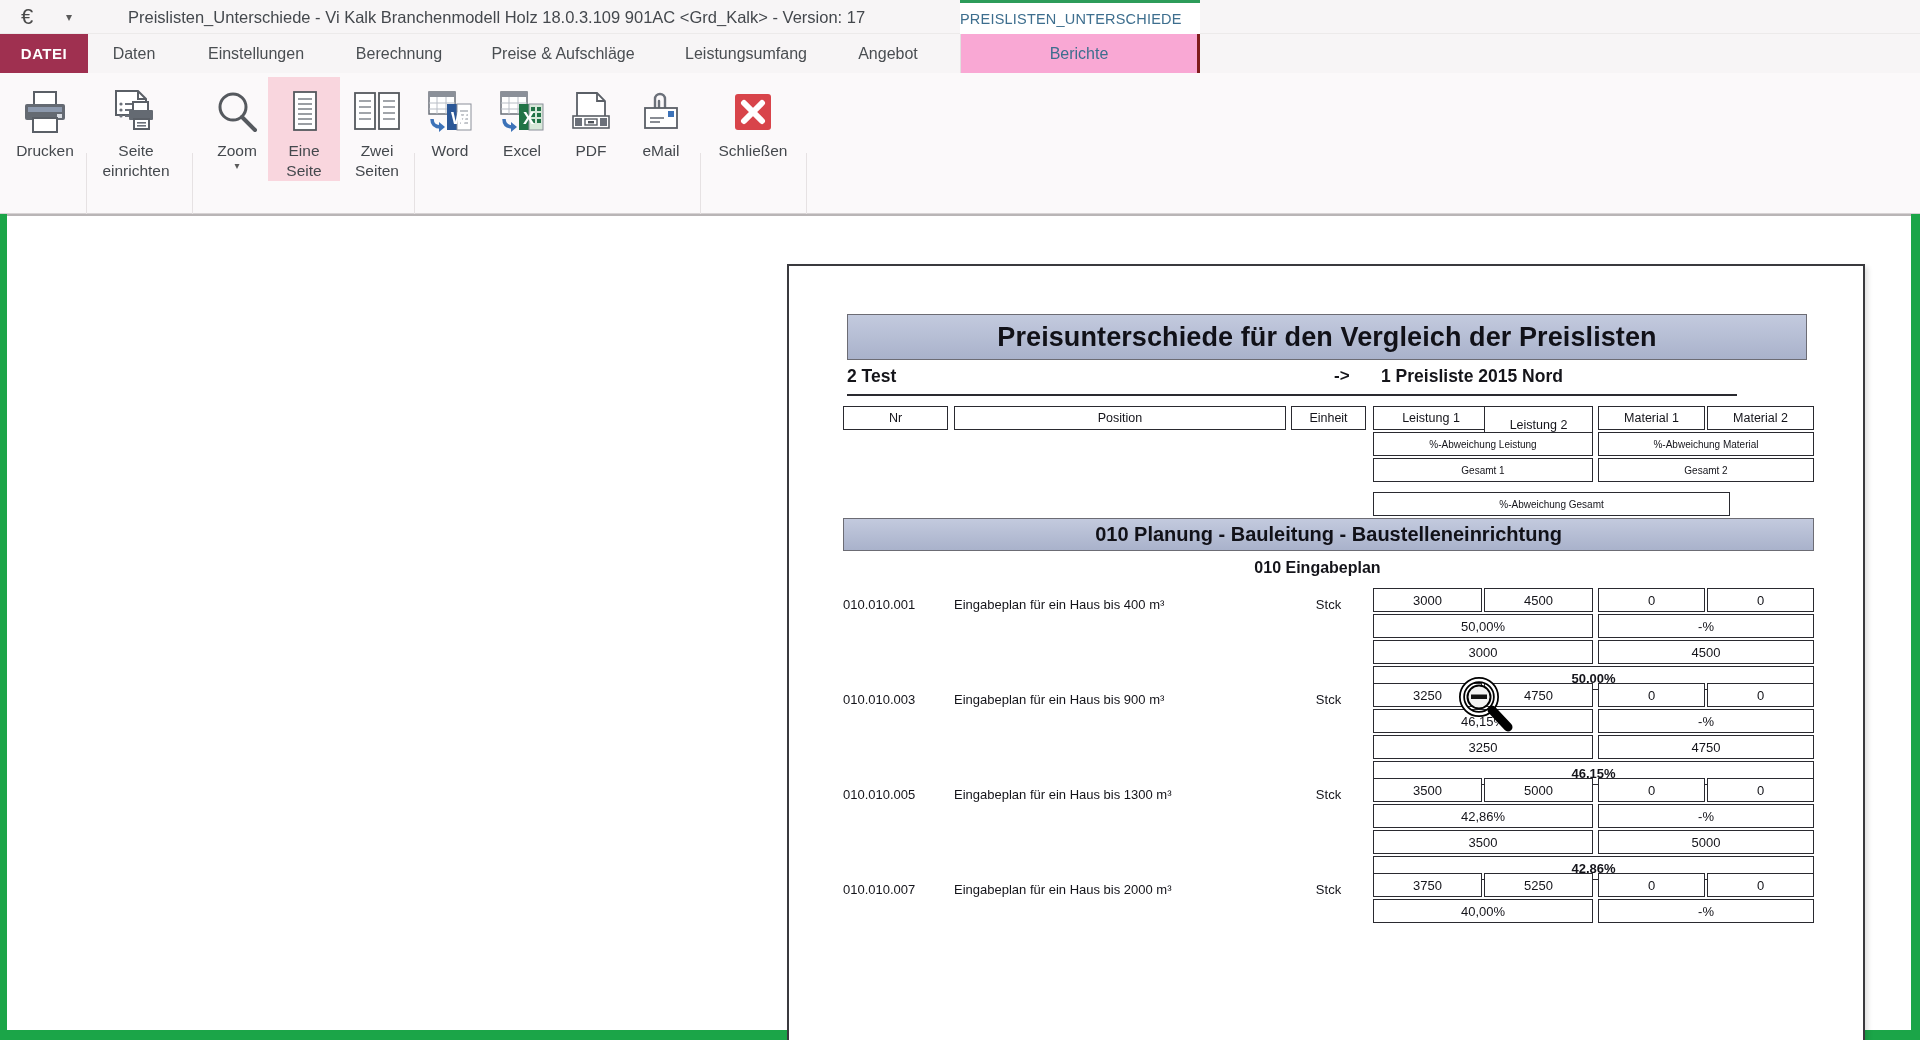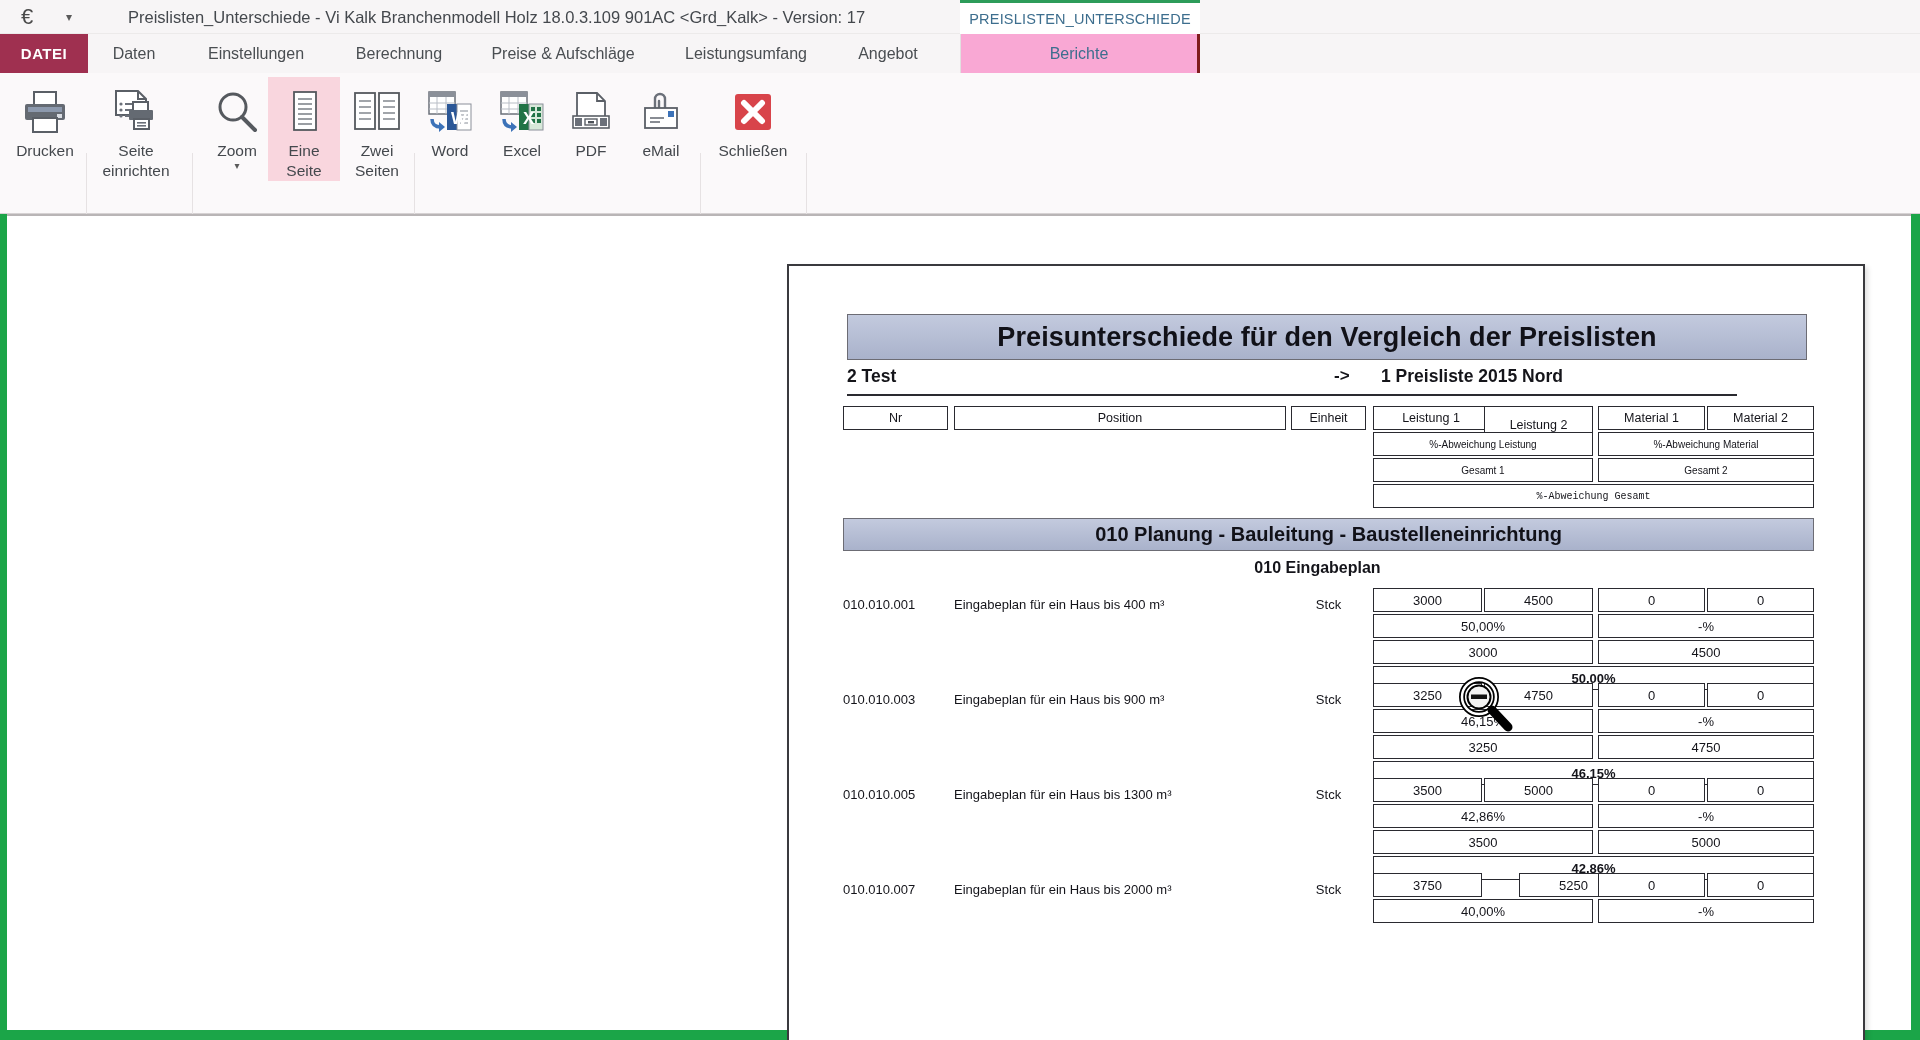--- a/index.html
+++ b/index.html
@@ -33,21 +33,21 @@
     position: absolute; left: 128px; top: 0;
     height: 34px; line-height: 34px;
     font-size: 16.5px; color: #44484d;
     white-space: nowrap;
   }
   .ctx-tab {
     position: absolute; left: 960px; top: 0;
     width: 240px; height: 34px;
     background: #ffffff;
     border-top: 3px solid #2d9c5a;
-    display: flex; align-items: center; justify-content: center;
+    display: flex; align-items: center; 
   }
   .ctx-tab span {
     font-size: 14.5px; color: #3d6e8e; letter-spacing: .2px;
     white-space: nowrap;
   }
 
   
   .tabbar {
     position: absolute; left: 0; top: 34px;
     width: 1920px; height: 39px;
@@ -466,21 +466,21 @@
           <div class="hcell" style="left: 165px; top: 140px; width: 332px; height: 24px;">Position</div>
           <div class="hcell" style="left: 502px; top: 140px; width: 75px; height: 24px;">Einheit</div>
           <div class="hcell" style="left: 584px; top: 140px; width: 116px; height: 24px;">Leistung 1</div>
           <div class="hcell" style="left: 695px; top: 140px; width: 109px; height: 37px;">Leistung 2</div>
           <div class="hcell" style="left: 809px; top: 140px; width: 107px; height: 24px;">Material 1</div>
           <div class="hcell" style="left: 918px; top: 140px; width: 107px; height: 24px;">Material 2</div>
           <div class="hcell tall" style="left: 584px; top: 166px; width: 220px; height: 24px;">%-Abweichung Leistung</div>
           <div class="hcell tall" style="left: 809px; top: 166px; width: 216px; height: 24px;">%-Abweichung Material</div>
           <div class="hcell tall" style="left: 584px; top: 192px; width: 220px; height: 24px;">Gesamt 1</div>
           <div class="hcell tall" style="left: 809px; top: 192px; width: 216px; height: 24px;">Gesamt 2</div>
-          <div class="hcell tall" style="left: 584px; top: 218px; width: 441px; height: 24px; font-family: Liberation Mono, monospace;">%-Abweichung Gesamt</div>
+          <div class="hcell tall" style="left: 584px; top: 226px; width: 357px; height: 24px;">%-Abweichung Gesamt</div>
         </div>
       <div id="report-body">
           <div class="sect" style="top: 252px; width: 971px; left: 54px;">
             <span>010 Planung - Bauleitung - Baustelleneinrichtung</span>
           </div>
           <div class="subsect" style="top: 290px; width: 971px; left: 43px; text-align: center;">
             <span>010 Eingabeplan</span>
           </div>
           <div class="d-nr" style="left: 54px; top: 326px; width: 105px; height: 24px; display: flex; align-items: center;">010.010.001</div>
           <div class="d-pos" style="left: 165px; top: 326px; width: 332px; height: 24px; display: flex; align-items: center;">Eingabeplan für ein Haus bis 400 m³</div>
@@ -515,21 +515,21 @@
           <div class="vcell" style="left: 918px; top: 512px; width: 107px; height: 24px;">0</div>
           <div class="vcell" style="left: 584px; top: 538px; width: 220px; height: 24px;">42,86%</div>
           <div class="vcell" style="left: 809px; top: 538px; width: 216px; height: 24px;">-%</div>
           <div class="vcell" style="left: 584px; top: 564px; width: 220px; height: 24px;">3500</div>
           <div class="vcell" style="left: 809px; top: 564px; width: 216px; height: 24px;">5000</div>
           <div class="vcell bold" style="left: 584px; top: 590px; width: 441px; height: 24px;">42,86%</div>
           <div class="d-nr" style="left: 54px; top: 611px; width: 105px; height: 24px; display: flex; align-items: center;">010.010.007</div>
           <div class="d-pos" style="left: 165px; top: 611px; width: 332px; height: 24px; display: flex; align-items: center;">Eingabeplan für ein Haus bis 2000 m³</div>
           <div class="d-unit" style="left: 502px; top: 611px; width: 75px; height: 24px; display: flex; align-items: center; justify-content: center;">Stck</div>
           <div class="vcell" style="left: 584px; top: 607px; width: 109px; height: 24px;">3750</div>
-          <div class="vcell" style="left: 730px; top: 607px; width: 109px; height: 24px;">5250</div>
+          <div class="vcell" style="left: 695px; top: 607px; width: 109px; height: 24px;">5250</div>
           <div class="vcell" style="left: 809px; top: 607px; width: 107px; height: 24px;">0</div>
           <div class="vcell" style="left: 918px; top: 607px; width: 107px; height: 24px;">0</div>
           <div class="vcell" style="left: 584px; top: 633px; width: 220px; height: 24px;">40,00%</div>
           <div class="vcell" style="left: 809px; top: 633px; width: 216px; height: 24px;">-%</div>
         </div>
 
     </div>
   </div>
 
   <div class="cursor-mag">

